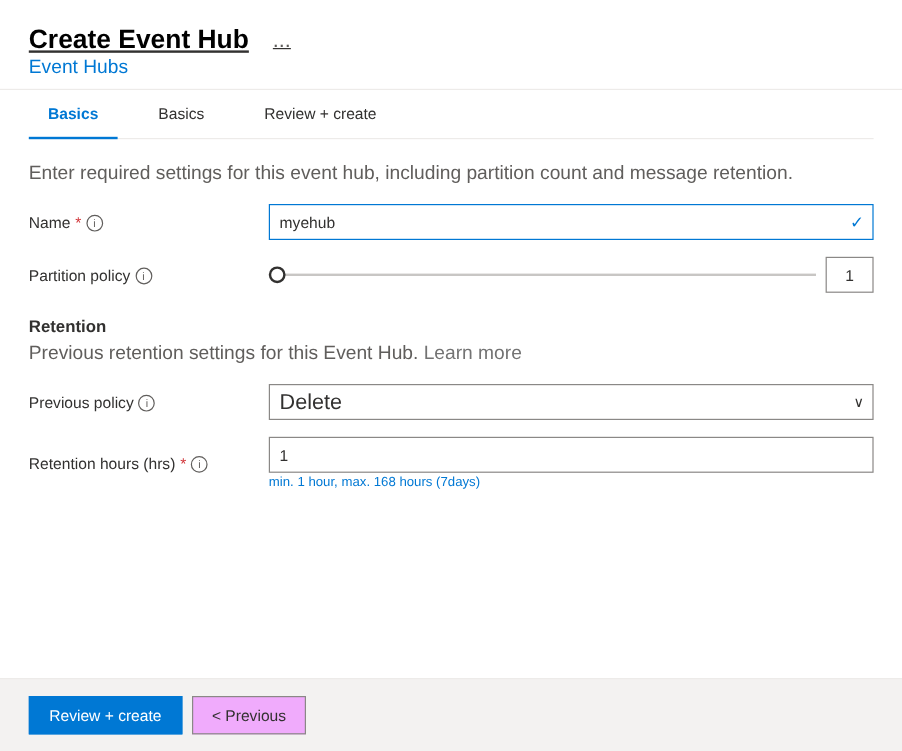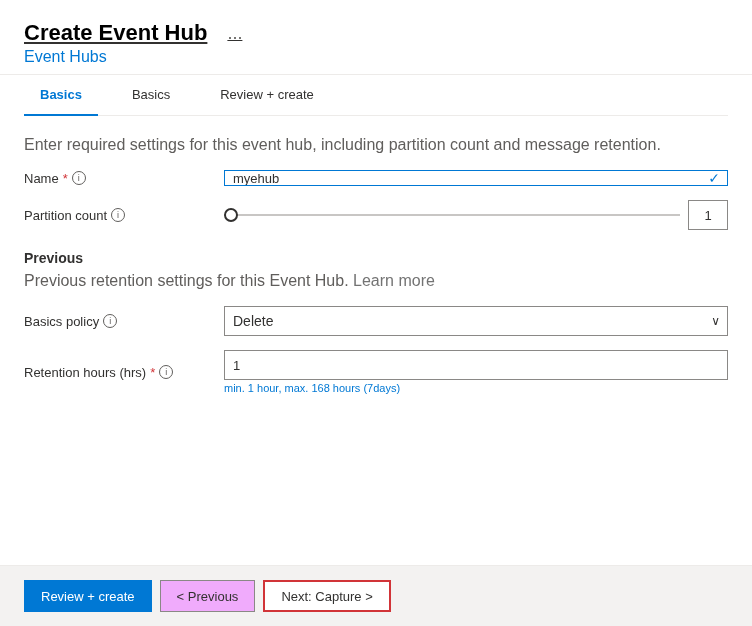--- a/index.html
+++ b/index.html
@@ -85,21 +85,21 @@
     .form-row {
       display: flex;
       align-items: center;
       margin-bottom: 14px;
     }
     .form-label {
       width: 200px;
       font-size: 13px;
       color: #323130;
       display: flex;
-      align-items: flex-start;
+      align-items: flex-end;
       gap: 4px;
       flex-shrink: 0;
     }
     .required {
       color: #d13438;
     }
     .info-icon {
       display: inline-flex;
       align-items: center;
       justify-content: center;
@@ -112,21 +112,21 @@
       cursor: pointer;
     }
     .form-control-container {
       flex: 1;
     }
     .text-input-wrapper {
       position: relative;
     }
     .text-input-wrapper input {
       width: 100%;
-      height: 16px;
+      height: 30px;
       border: 1px solid #0078d4;
       padding: 4px 8px;
       font-size: 13px;
       color: #323130;
       outline: none;
     }
     .text-input-check {
       position: absolute;
       right: 8px;
       top: 50%;
@@ -175,21 +175,21 @@
     }
     .select-wrapper {
       position: relative;
       width: 100%;
     }
     .select-wrapper select {
       width: 100%;
       height: 30px;
       border: 1px solid #8a8886;
       padding: 4px 8px;
-      font-size: 14px;
+      font-size: 18px;
       color: #323130;
       appearance: none;
       -webkit-appearance: none;
       background: #fff;
       cursor: pointer;
       outline: none;
     }
     .select-chevron {
       position: absolute;
       right: 8px;
@@ -283,44 +283,44 @@
           <span class="info-icon">i</span>
         </div>
         <div class="form-control-container text-input-wrapper">
           <input type="text" value="myehub" style="">
           <span class="text-input-check">✓</span>
         </div>
       </div>
 
       <div class="form-row">
         <div class="form-label">
-          <span>Partition count</span>
+          <span>Partition policy</span>
           <span class="info-icon">i</span>
         </div>
         <div class="form-control-container">
           <div class="slider-container">
             <div class="slider-wrapper">
               <input type="range" class="slider" min="1" max="32" value="1" style="">
             </div>
             <div class="slider-value-box">1</div>
           </div>
         </div>
       </div>
     </div>
 
     <div class="section-divider">
-      <div class="section-title">Previous</div>
+      <div class="section-title">Retention</div>
       <div class="section-description">
         <span>Previous retention settings for this Event Hub.</span>
         <a href="#">Learn more</a>
       </div>
 
       <div class="form-row">
         <div class="form-label">
-          <span>Basics policy</span>
+          <span>Previous policy</span>
           <span class="info-icon">i</span>
         </div>
         <div class="form-control-container">
           <div class="select-wrapper">
             <select>
               <option>Delete</option>
               <option>Compact</option>
             </select>
             <span class="select-chevron">∨</span>
           </div>
@@ -340,16 +340,15 @@
           <div class="hint-text">min. 1 hour, max. 168 hours (7days)</div>
         </div>
       </div>
     </div>
 
   </div>
 
   <div class="footer">
     <button class="btn btn-primary">Review + create</button>
     <button class="btn btn-secondary">&lt; Previous</button>
-    <button class="btn btn-next">Next: Capture &gt;</button>
   </div>
 
 </div>
 
 </body></html>

